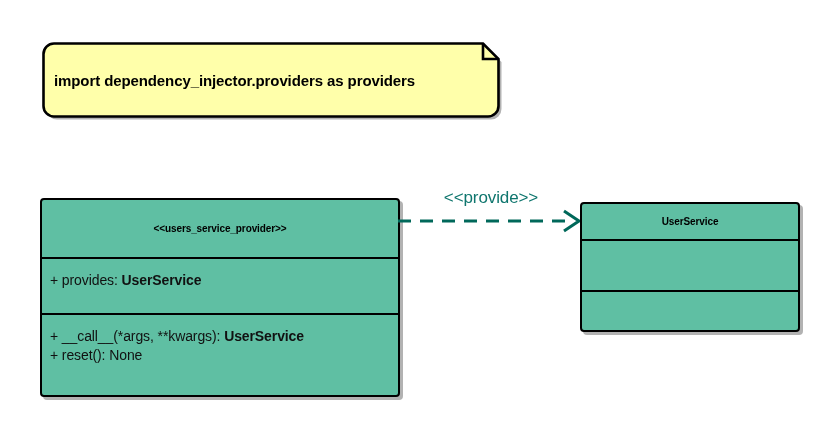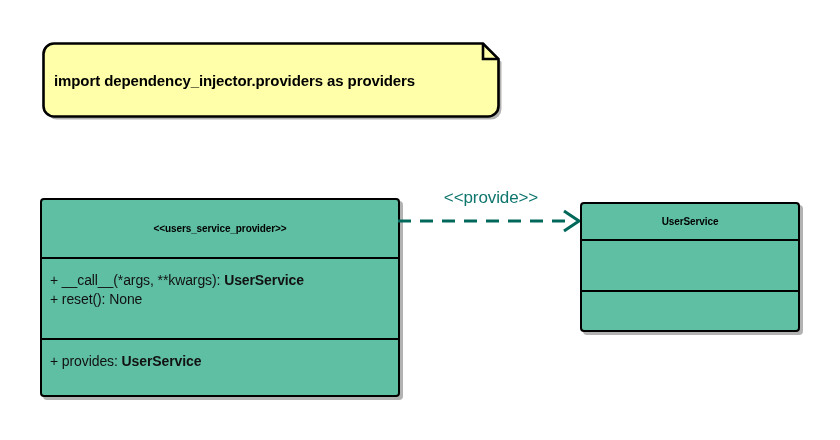--- a/index.html
+++ b/index.html
@@ -169,34 +169,34 @@
     </svg>
     <div class="note-text">import dependency_injector.providers as providers</div>
   </div>
 
   <div class="uml-class" id="class-users-service-provider">
 
     <div class="compartment cmp-title c1">
       <span>&lt;&lt;users_service_provider&gt;&gt;</span>
     </div>
 
+    <div class="compartment cmp-body c2">
+      <div class="member">
+        <span>+ provides: </span><b>UserService</b>
+      </div>
+    </div>
+
     <div class="compartment cmp-body c3">
       <div class="member">
         <span>+ __call__(*args, **kwargs): </span><b>UserService</b>
       </div>
       <div class="member">
         <span>+ reset(): None</span><b></b>
       </div>
     </div>
-
-    <div class="compartment cmp-body c2">
-      <div class="member">
-        <span>+ provides: </span><b>UserService</b>
-      </div>
-    </div>
   </div>
 
   <div class="relation">
     <div class="relation-label">&lt;&lt;provide&gt;&gt;</div>
     <svg class="relation-svg" viewBox="0 0 190 45" width="190" height="45">
       <line x1="2" y1="33" x2="176" y2="33" stroke="#00685a" stroke-width="3" stroke-dasharray="13,9" stroke-linecap="butt"></line>
       <polyline points="168,23 183,33 168,43" fill="none" stroke="#00685a" stroke-width="3" stroke-linejoin="miter" stroke-linecap="butt"></polyline>
     </svg>
   </div>
 

